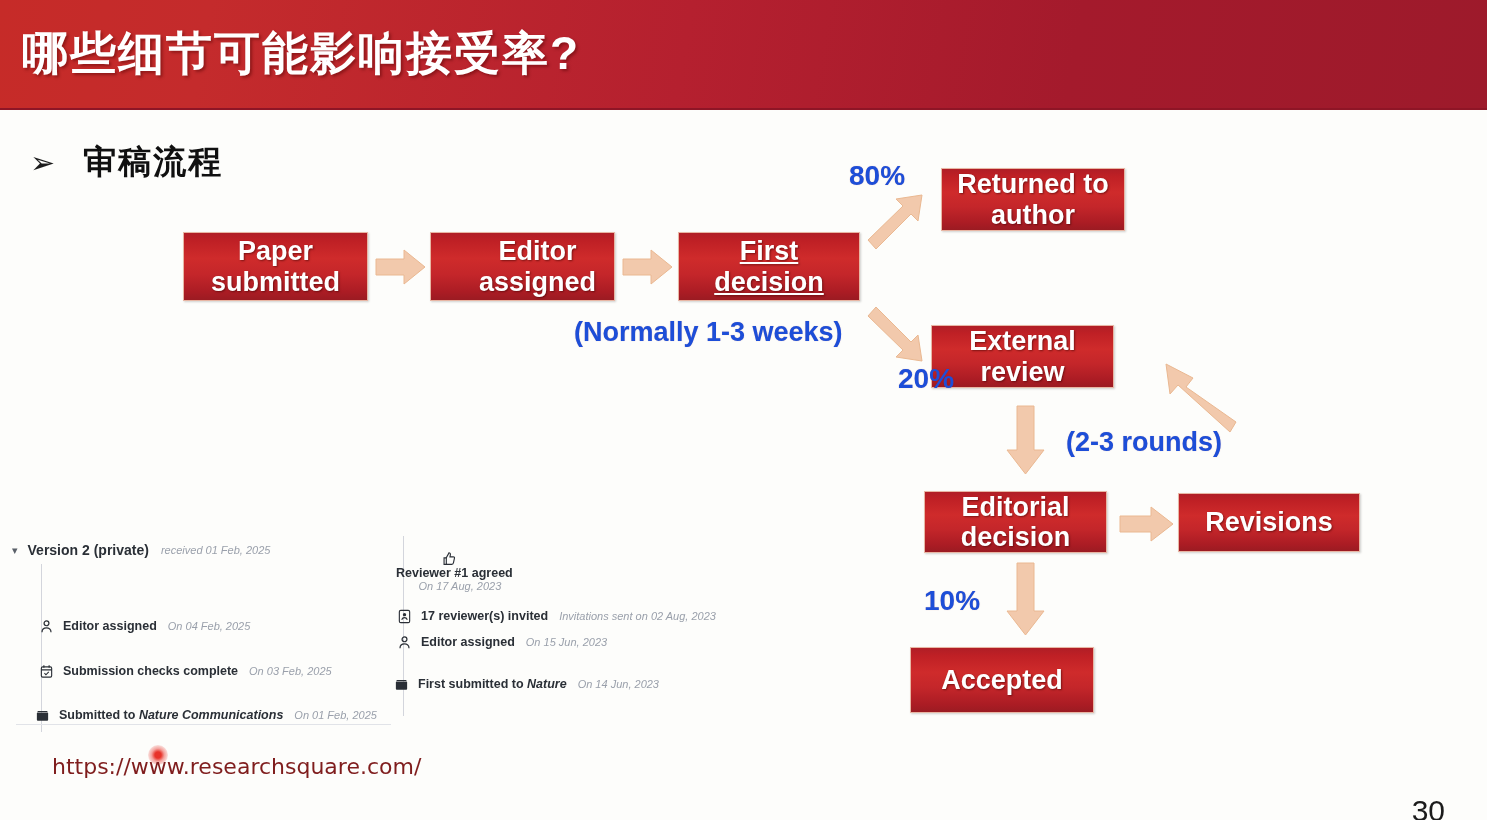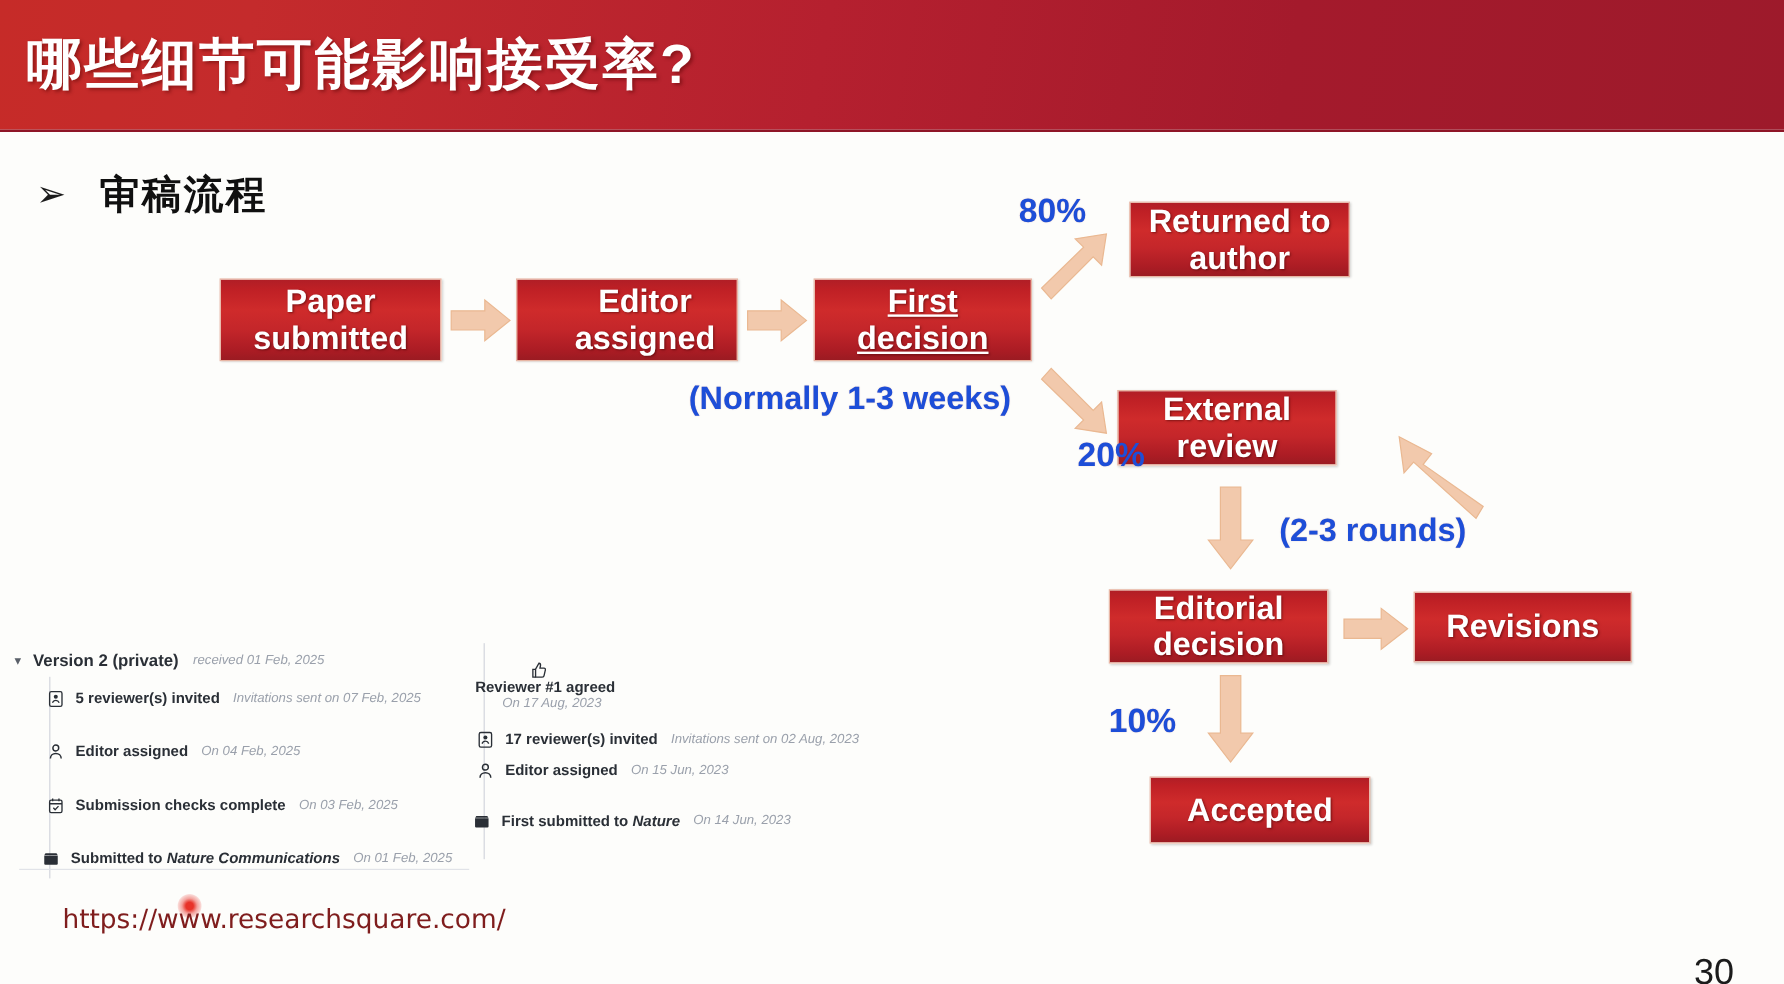--- a/index.html
+++ b/index.html
@@ -134,21 +134,21 @@
   <div class="fbox" style="left:678px; top:232px; width:182px; height:69px;text-decoration:underline;">First<br>decision</div>
 
   <div class="fbox" style="left:941px; top:168px; width:184px; height:63px;">Returned to<br>author</div>
 
   <div class="fbox" style="left:931px; top:325px; width:183px; height:63px;">External<br>review</div>
 
   <div class="fbox" style="left:924px; top:491px; width:183px; height:62px;">Editorial<br>decision</div>
 
   <div class="fbox" style="left:1178px; top:493px; width:182px; height:59px;">Revisions</div>
 
-  <div class="fbox" style="left:958px; top:647px; width:184px; height:56px;">Accepted</div>
+  <div class="fbox" style="left:910px; top:647px; width:184px; height:66px;">Accepted</div>
 
   <div class="arrow" style="left:376px; top:248px;">
     <svg width="50" height="38" viewBox="0 0 50 38">
       <path class="apath" d="M0 11 L28 11 L28 2 L49 19 L28 36 L28 27 L0 27 Z"></path>
     </svg>
   </div>
 
   <div class="arrow" style="left:623px; top:248px;">
     <svg width="50" height="38" viewBox="0 0 50 38">
       <path class="apath" d="M0 11 L28 11 L28 2 L49 19 L28 36 L28 27 L0 27 Z"></path>
@@ -202,105 +202,94 @@
     <div id="ver-head">
       <span class="chev">▾</span>
       <span class="vlabel">Version 2 (private)</span>
       <span class="vdate">received 01 Feb, 2025</span>
     </div>
 
     <div id="rail-left"></div>
     <div id="rail-right"></div>
     <div id="hr-left"></div>
 
-    <div class="tl-row" style="left:38px; top:46px;">
+
+    <div class="tl-row" style="left:38px; top:90px;">
+      <span class="ico">
+        <svg width="15" height="15" viewBox="0 0 16 16" fill="none" stroke="currentColor" stroke-width="1.3">
+          <circle cx="8" cy="4.6" r="2.6"></circle>
+          <path d="M3.2 14c0-2.7 2.1-4.5 4.8-4.5s4.8 1.8 4.8 4.5"></path>
+        </svg>
+      </span>
+      <span class="lbl">Editor assigned</span>
+      <span class="date">On 04 Feb, 2025</span>
+    </div>
+
+    <div class="tl-row" style="left:38px; top:135px;">
+      <span class="ico">
+        <svg width="15" height="15" viewBox="0 0 16 16" fill="none" stroke="currentColor" stroke-width="1.2">
+          <rect x="2.5" y="3" width="11" height="11" rx="1.4"></rect>
+          <path d="M5.2 1.4v2.6M10.8 1.4v2.6M2.5 6.2h11"></path>
+          <path d="M5.8 9.8l1.6 1.7 3-3.2"></path>
+        </svg>
+      </span>
+      <span class="lbl">Submission checks complete</span>
+      <span class="date">On 03 Feb, 2025</span>
+    </div>
+
+    <div class="tl-row" style="left:34px; top:179px;">
+      <span class="ico">
+        <svg width="15" height="15" viewBox="0 0 16 16" fill="currentColor">
+          <path d="M2 5.2h12v7.3a1 1 0 0 1-1 1H3a1 1 0 0 1-1-1V5.2zM3.1 3.2h9.8l1 1.6H2.1l1-1.6z"></path>
+        </svg>
+      </span>
+      <span class="lbl"><span>Submitted to</span>&nbsp;<span class="ital">Nature Communications</span></span>
+      <span class="date">On 01 Feb, 2025</span>
+    </div>
+
+    <div class="tl-row" style="left:396px; top:22px;flex-direction:column;">
+      <span class="ico">
+        <svg width="15" height="15" viewBox="0 0 16 16" fill="none" stroke="currentColor" stroke-width="1.2">
+          <path d="M4.6 14.2V7.1l3-5.3c1 .1 1.5.8 1.4 1.9l-.5 2.5h3.6c.9 0 1.4.6 1.2 1.5l-1.1 4.9c-.1.9-.7 1.6-1.7 1.6H4.6z"></path>
+          <path d="M4.6 7.3H2.2v6.9h2.4"></path>
+        </svg>
+      </span>
+      <span class="lbl">Reviewer #1 agreed</span>
+      <span class="date">On 17 Aug, 2023</span>
+    </div>
+
+    <div class="tl-row" style="left:396px; top:80px;">
       <span class="ico">
         <svg width="15" height="15" viewBox="0 0 16 16" fill="none" stroke="currentColor" stroke-width="1.2">
           <rect x="2.5" y="1.5" width="11" height="13" rx="1.5"></rect>
           <circle cx="8" cy="6" r="1.8" fill="currentColor" stroke="none"></circle>
           <path d="M5 11.4c.6-1.5 1.7-2.2 3-2.2s2.4.7 3 2.2" fill="none"></path>
         </svg>
       </span>
-      <span class="lbl">5 reviewer(s) invited</span>
-      <span class="date">Invitations sent on 07 Feb, 2025</span>
-    </div>
-
-    <div class="tl-row" style="left:38px; top:90px;">
+      <span class="lbl">17 reviewer(s) invited</span>
+      <span class="date">Invitations sent on 02 Aug, 2023</span>
+    </div>
+
+    <div class="tl-row" style="left:396px; top:106px;">
       <span class="ico">
         <svg width="15" height="15" viewBox="0 0 16 16" fill="none" stroke="currentColor" stroke-width="1.3">
           <circle cx="8" cy="4.6" r="2.6"></circle>
           <path d="M3.2 14c0-2.7 2.1-4.5 4.8-4.5s4.8 1.8 4.8 4.5"></path>
         </svg>
       </span>
       <span class="lbl">Editor assigned</span>
-      <span class="date">On 04 Feb, 2025</span>
-    </div>
-
-    <div class="tl-row" style="left:38px; top:135px;">
-      <span class="ico">
-        <svg width="15" height="15" viewBox="0 0 16 16" fill="none" stroke="currentColor" stroke-width="1.2">
-          <rect x="2.5" y="3" width="11" height="11" rx="1.4"></rect>
-          <path d="M5.2 1.4v2.6M10.8 1.4v2.6M2.5 6.2h11"></path>
-          <path d="M5.8 9.8l1.6 1.7 3-3.2"></path>
-        </svg>
-      </span>
-      <span class="lbl">Submission checks complete</span>
-      <span class="date">On 03 Feb, 2025</span>
-    </div>
-
-    <div class="tl-row" style="left:34px; top:179px;">
+      <span class="date">On 15 Jun, 2023</span>
+    </div>
+
+    <div class="tl-row" style="left:393px; top:148px;">
       <span class="ico">
         <svg width="15" height="15" viewBox="0 0 16 16" fill="currentColor">
           <path d="M2 5.2h12v7.3a1 1 0 0 1-1 1H3a1 1 0 0 1-1-1V5.2zM3.1 3.2h9.8l1 1.6H2.1l1-1.6z"></path>
         </svg>
       </span>
-      <span class="lbl"><span>Submitted to</span>&nbsp;<span class="ital">Nature Communications</span></span>
-      <span class="date">On 01 Feb, 2025</span>
-    </div>
-
-    <div class="tl-row" style="left:396px; top:22px;flex-direction:column;">
-      <span class="ico">
-        <svg width="15" height="15" viewBox="0 0 16 16" fill="none" stroke="currentColor" stroke-width="1.2">
-          <path d="M4.6 14.2V7.1l3-5.3c1 .1 1.5.8 1.4 1.9l-.5 2.5h3.6c.9 0 1.4.6 1.2 1.5l-1.1 4.9c-.1.9-.7 1.6-1.7 1.6H4.6z"></path>
-          <path d="M4.6 7.3H2.2v6.9h2.4"></path>
-        </svg>
-      </span>
-      <span class="lbl">Reviewer #1 agreed</span>
-      <span class="date">On 17 Aug, 2023</span>
-    </div>
-
-    <div class="tl-row" style="left:396px; top:80px;">
-      <span class="ico">
-        <svg width="15" height="15" viewBox="0 0 16 16" fill="none" stroke="currentColor" stroke-width="1.2">
-          <rect x="2.5" y="1.5" width="11" height="13" rx="1.5"></rect>
-          <circle cx="8" cy="6" r="1.8" fill="currentColor" stroke="none"></circle>
-          <path d="M5 11.4c.6-1.5 1.7-2.2 3-2.2s2.4.7 3 2.2" fill="none"></path>
-        </svg>
-      </span>
-      <span class="lbl">17 reviewer(s) invited</span>
-      <span class="date">Invitations sent on 02 Aug, 2023</span>
-    </div>
-
-    <div class="tl-row" style="left:396px; top:106px;">
-      <span class="ico">
-        <svg width="15" height="15" viewBox="0 0 16 16" fill="none" stroke="currentColor" stroke-width="1.3">
-          <circle cx="8" cy="4.6" r="2.6"></circle>
-          <path d="M3.2 14c0-2.7 2.1-4.5 4.8-4.5s4.8 1.8 4.8 4.5"></path>
-        </svg>
-      </span>
-      <span class="lbl">Editor assigned</span>
-      <span class="date">On 15 Jun, 2023</span>
-    </div>
-
-    <div class="tl-row" style="left:393px; top:148px;">
-      <span class="ico">
-        <svg width="15" height="15" viewBox="0 0 16 16" fill="currentColor">
-          <path d="M2 5.2h12v7.3a1 1 0 0 1-1 1H3a1 1 0 0 1-1-1V5.2zM3.1 3.2h9.8l1 1.6H2.1l1-1.6z"></path>
-        </svg>
-      </span>
       <span class="lbl"><span>First submitted to</span>&nbsp;<span class="ital">Nature</span></span>
       <span class="date">On 14 Jun, 2023</span>
     </div>
   </div>
 
   <div id="laser"></div>
   <div id="url">https://www.researchsquare.com/</div>
 
   <div id="pageno">30</div>
 

